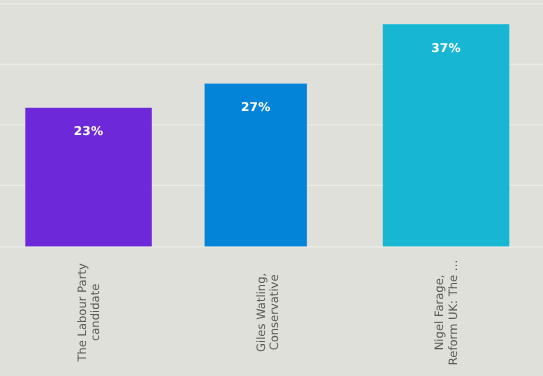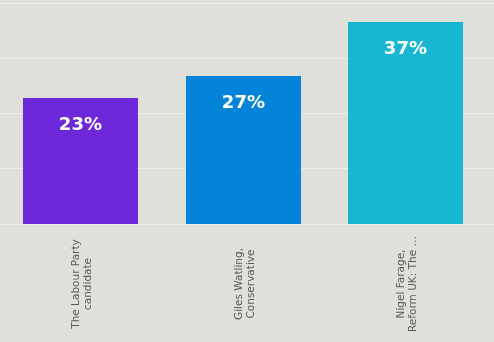--- a/index.html
+++ b/index.html
@@ -36,21 +36,21 @@
     bottom: 0;
     box-sizing: border-box;
   }
   .bar-value {
     position: absolute;
     left: 0;
     width: 100%;
     text-align: center;
     color: #ffffff;
     font-weight: bold;
-    font-size: 18px;
+    font-size: 11px;
     letter-spacing: 0.2px;
     top: 15px;
   }
   
   #xaxis {
     position: absolute;
     left: 0;
     top: 225px;
     width: 494px;
     height: 117px;
@@ -85,21 +85,21 @@
     <div class="gridline" style="top: 3px; background: rgb(237, 238, 233);"></div>
     <div class="gridline" style="top: 58px; background: rgb(237, 238, 233);"></div>
     <div class="gridline" style="top: 113px; background: rgb(237, 238, 233);"></div>
     <div class="gridline" style="top: 168px; background: rgb(237, 238, 233);"></div>
     <div class="gridline" style="top: 224px; background: rgb(237, 238, 233);"></div>
 
     <div class="bar" id="bar-0" style="left: 23px; width: 115px; height: 126px; background: #6d28d9; bottom: 1px;">
       <span class="bar-value" style="color: rgb(255, 255, 255);">23%</span>
     </div>
 
-    <div class="bar" id="bar-1" style="left: 186px; width: 115px; height: 148px; background: rgb(4, 132, 217); bottom: 1px;">
+    <div class="bar" id="bar-1" style="left: 186px; width: 93px; height: 148px; background: rgb(4, 132, 217); bottom: 1px;">
       <span class="bar-value" style="color: rgb(255, 255, 255);">27%</span>
     </div>
 
     <div class="bar" id="bar-2" style="left: 348px; width: 115px; height: 202px; background: rgb(23, 182, 210); bottom: 1px;">
       <span class="bar-value" style="color: rgb(255, 255, 255);">37%</span>
     </div>
 
   </div>
 
   <div id="xaxis">

